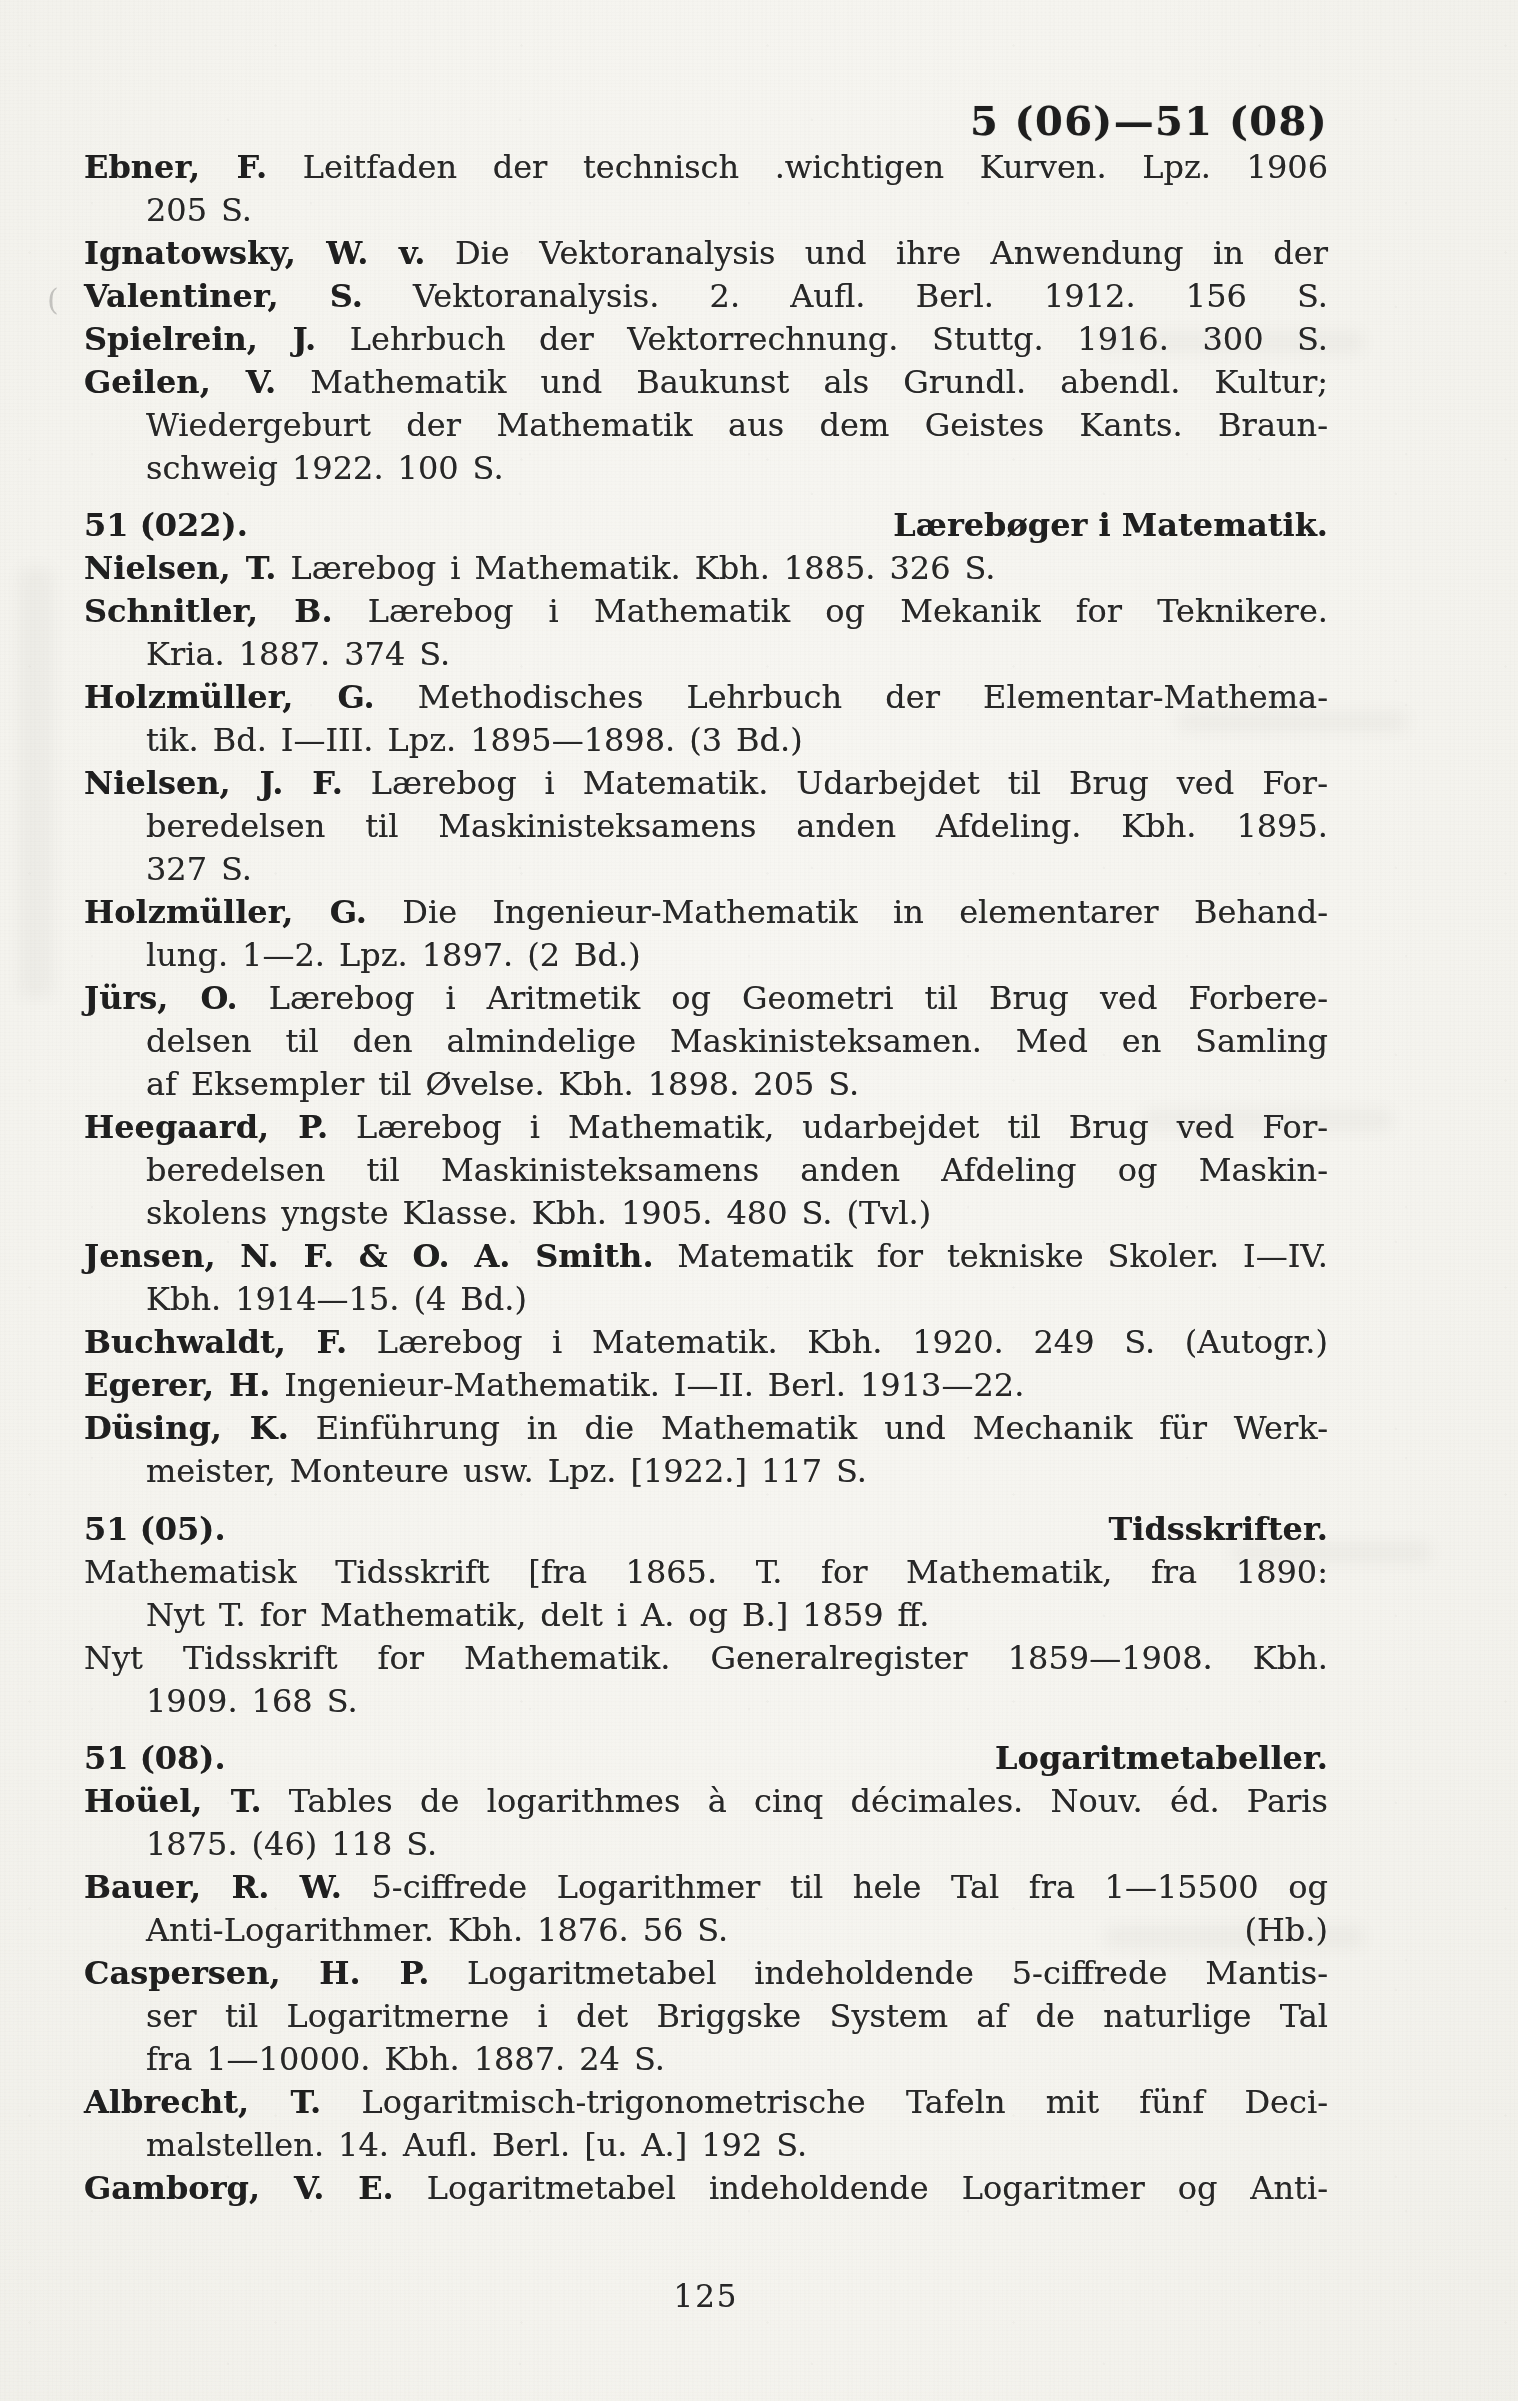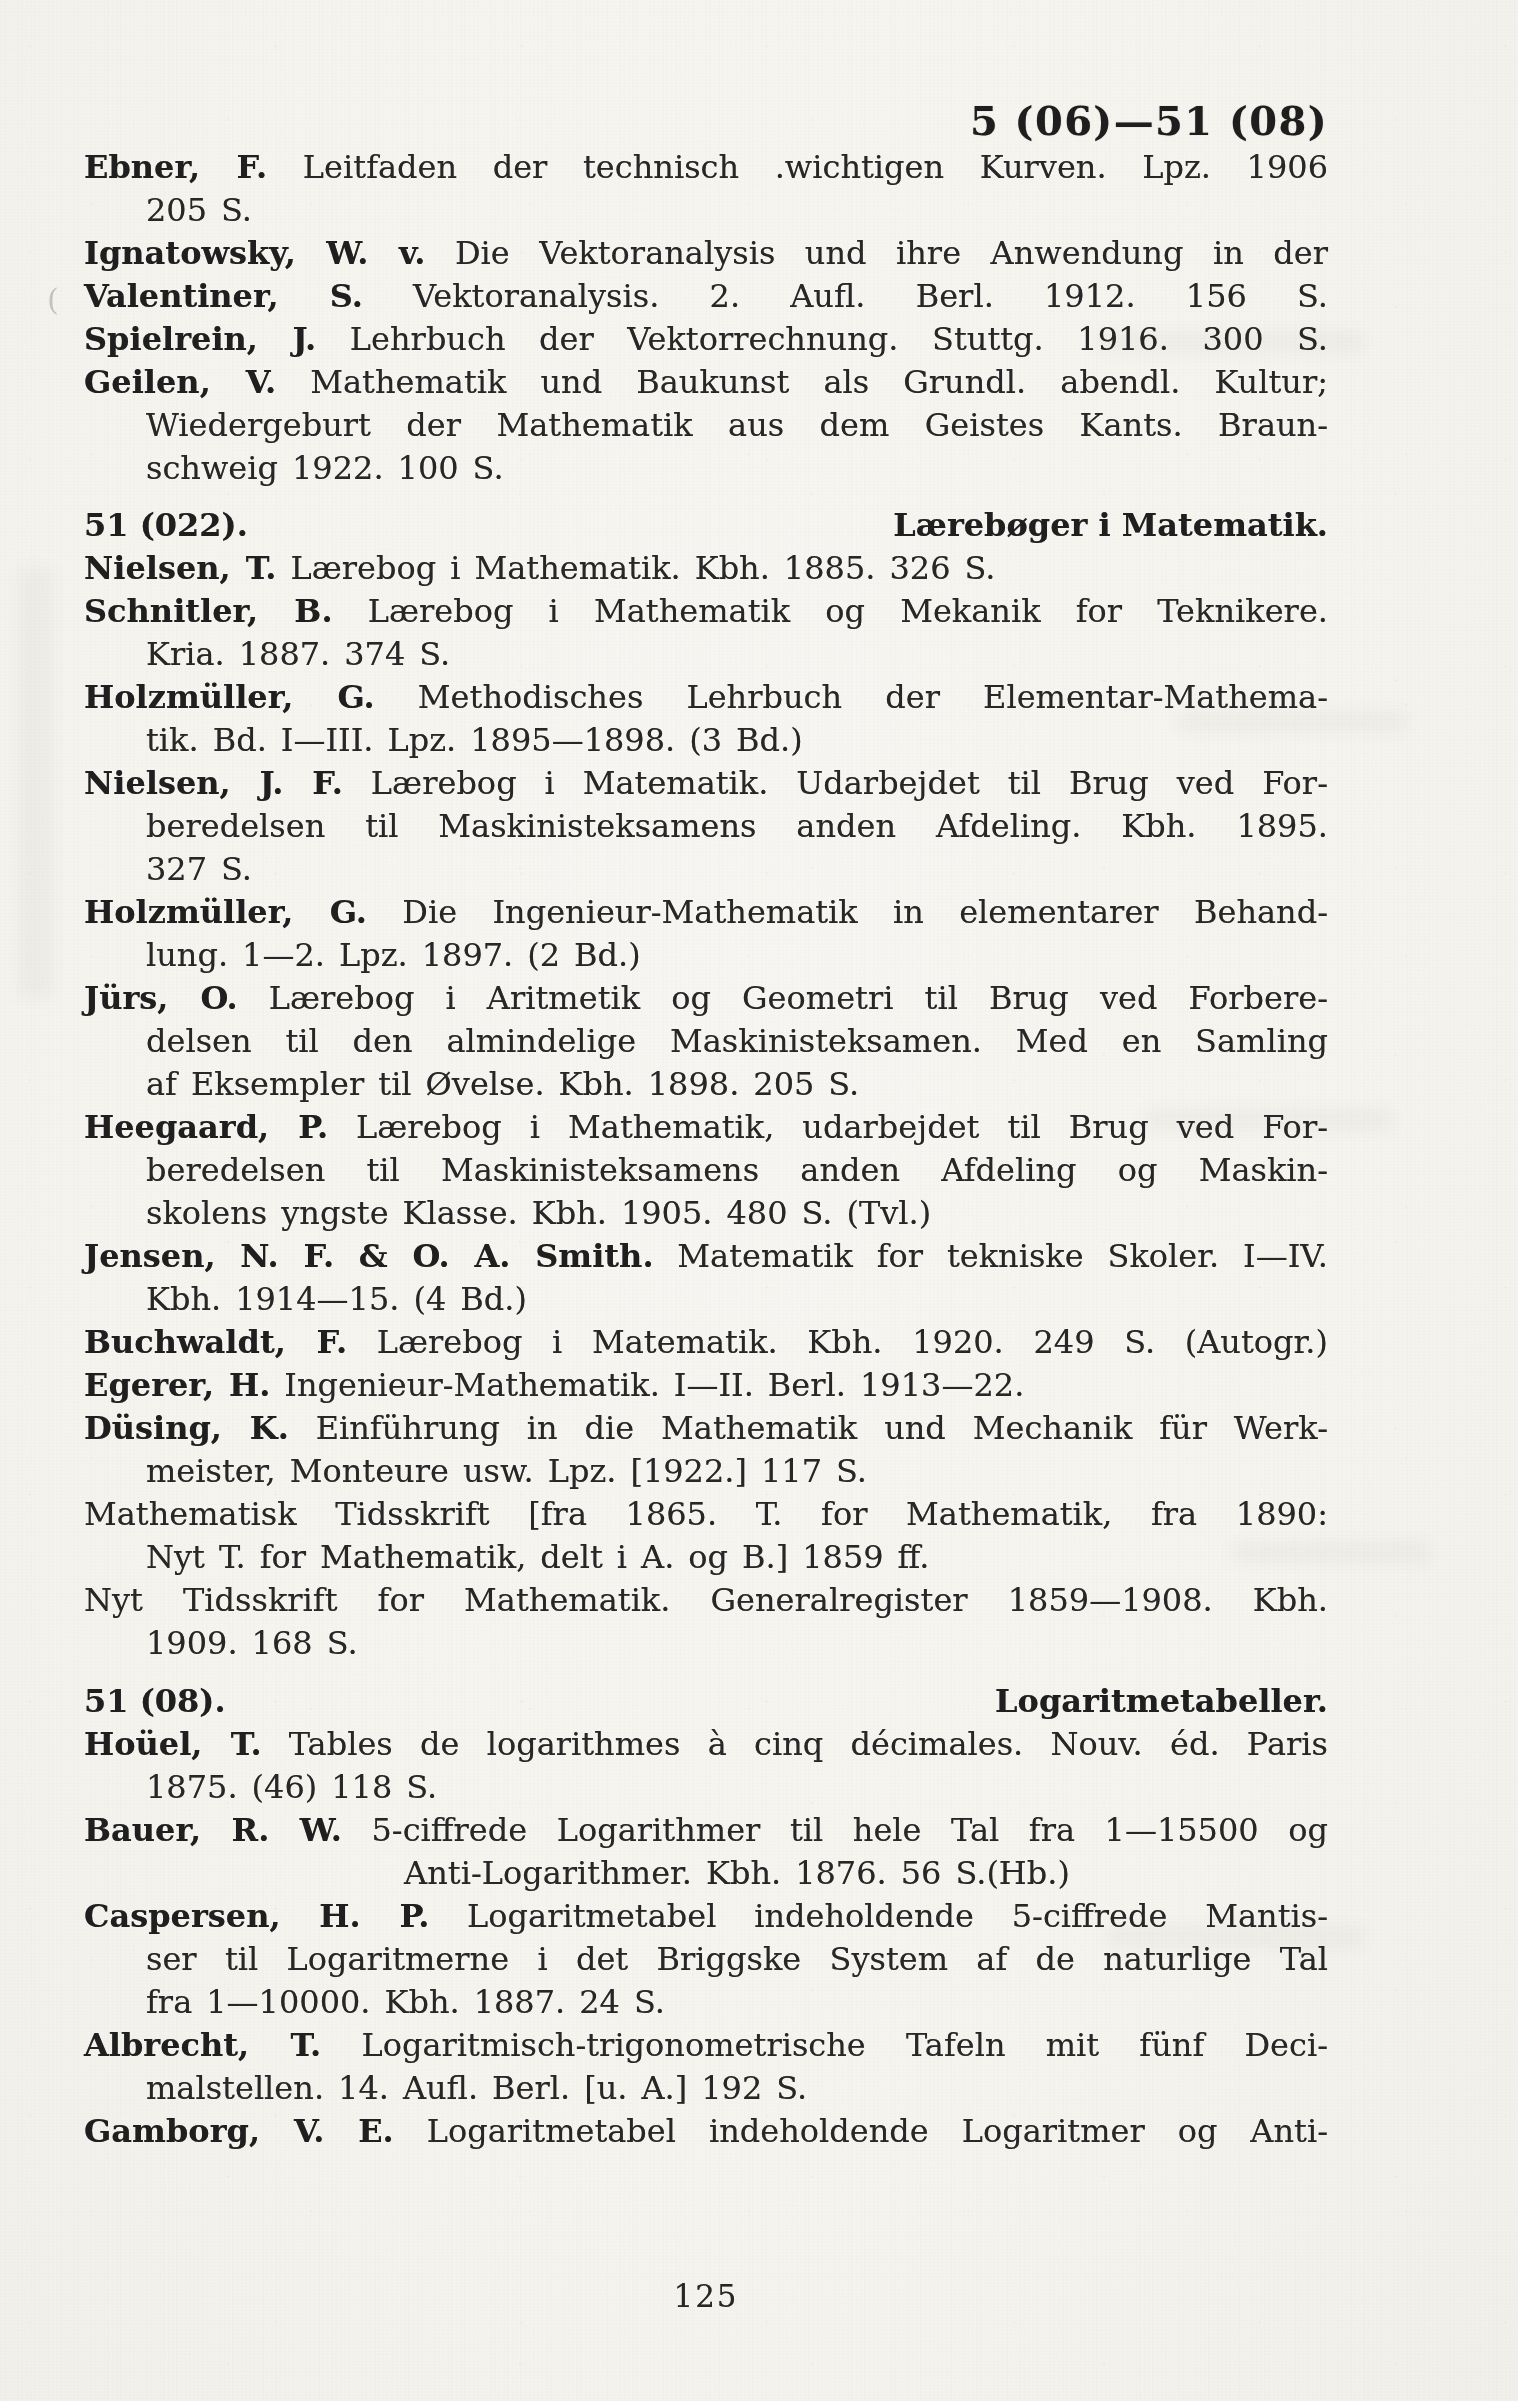--- a/index.html
+++ b/index.html
@@ -64,21 +64,21 @@
   }
   .line.j {
     text-align: justify;
     text-align-last: justify;
   }
   .line.cont {
     padding-left: 62px;
   }
   .line.split {
     display: flex;
-    justify-content: center;
+    justify-content: space-between;
   }
   .line b {
     font-weight: bold;
     color: #1f1f1f;
   }
   .section-row {
     display: flex;
     justify-content: space-between;
     font-weight: bold;
     font-size: 32px;
@@ -151,20 +151,24 @@
         <div class="line cont"><span>af Eksempler til Øvelse. Kbh. 1898. 205 S.</span></div>
         <div class="line j"><b>Heegaard, P.</b><span> Lærebog i Mathematik, udarbejdet til Brug ved For-</span></div>
         <div class="line cont j"><span>beredelsen til Maskinisteksamens anden Afdeling og Maskin-</span></div>
         <div class="line cont"><span>skolens yngste Klasse. Kbh. 1905. 480 S. (Tvl.)</span></div>
         <div class="line j"><b>Jensen, N. F. &amp; O. A. Smith.</b><span> Matematik for tekniske Skoler. I—IV.</span></div>
         <div class="line cont"><span>Kbh. 1914—15. (4 Bd.)</span></div>
         <div class="line j"><b>Buchwaldt, F.</b><span> Lærebog i Matematik. Kbh. 1920. 249 S. (Autogr.)</span></div>
         <div class="line"><b>Egerer, H.</b><span> Ingenieur-Mathematik. I—II. Berl. 1913—22.</span></div>
         <div class="line j"><b>Düsing, K.</b><span> Einführung in die Mathematik und Mechanik für Werk-</span></div>
         <div class="line cont"><span>meister, Monteure usw. Lpz. [1922.] 117 S.</span></div>
+        <div class="section-row">
+          <span>51 (05).</span>
+          <span>Tidsskrifter.</span>
+        </div>
         <div class="line j"><span>Mathematisk Tidsskrift [fra 1865. T. for Mathematik, fra 1890:</span></div>
         <div class="line cont"><span>Nyt T. for Mathematik, delt i A. og B.] 1859 ff.</span></div>
         <div class="line j"><span>Nyt Tidsskrift for Mathematik. Generalregister 1859—1908. Kbh.</span></div>
         <div class="line cont"><span>1909. 168 S.</span></div>
         <div class="section-row">
           <span>51 (08).</span>
           <span>Logaritmetabeller.</span>
         </div>
         <div class="line j"><b>Hoüel, T.</b><span> Tables de logarithmes à cinq décimales. Nouv. éd. Paris</span></div>
         <div class="line cont"><span>1875. (46) 118 S.</span></div>

